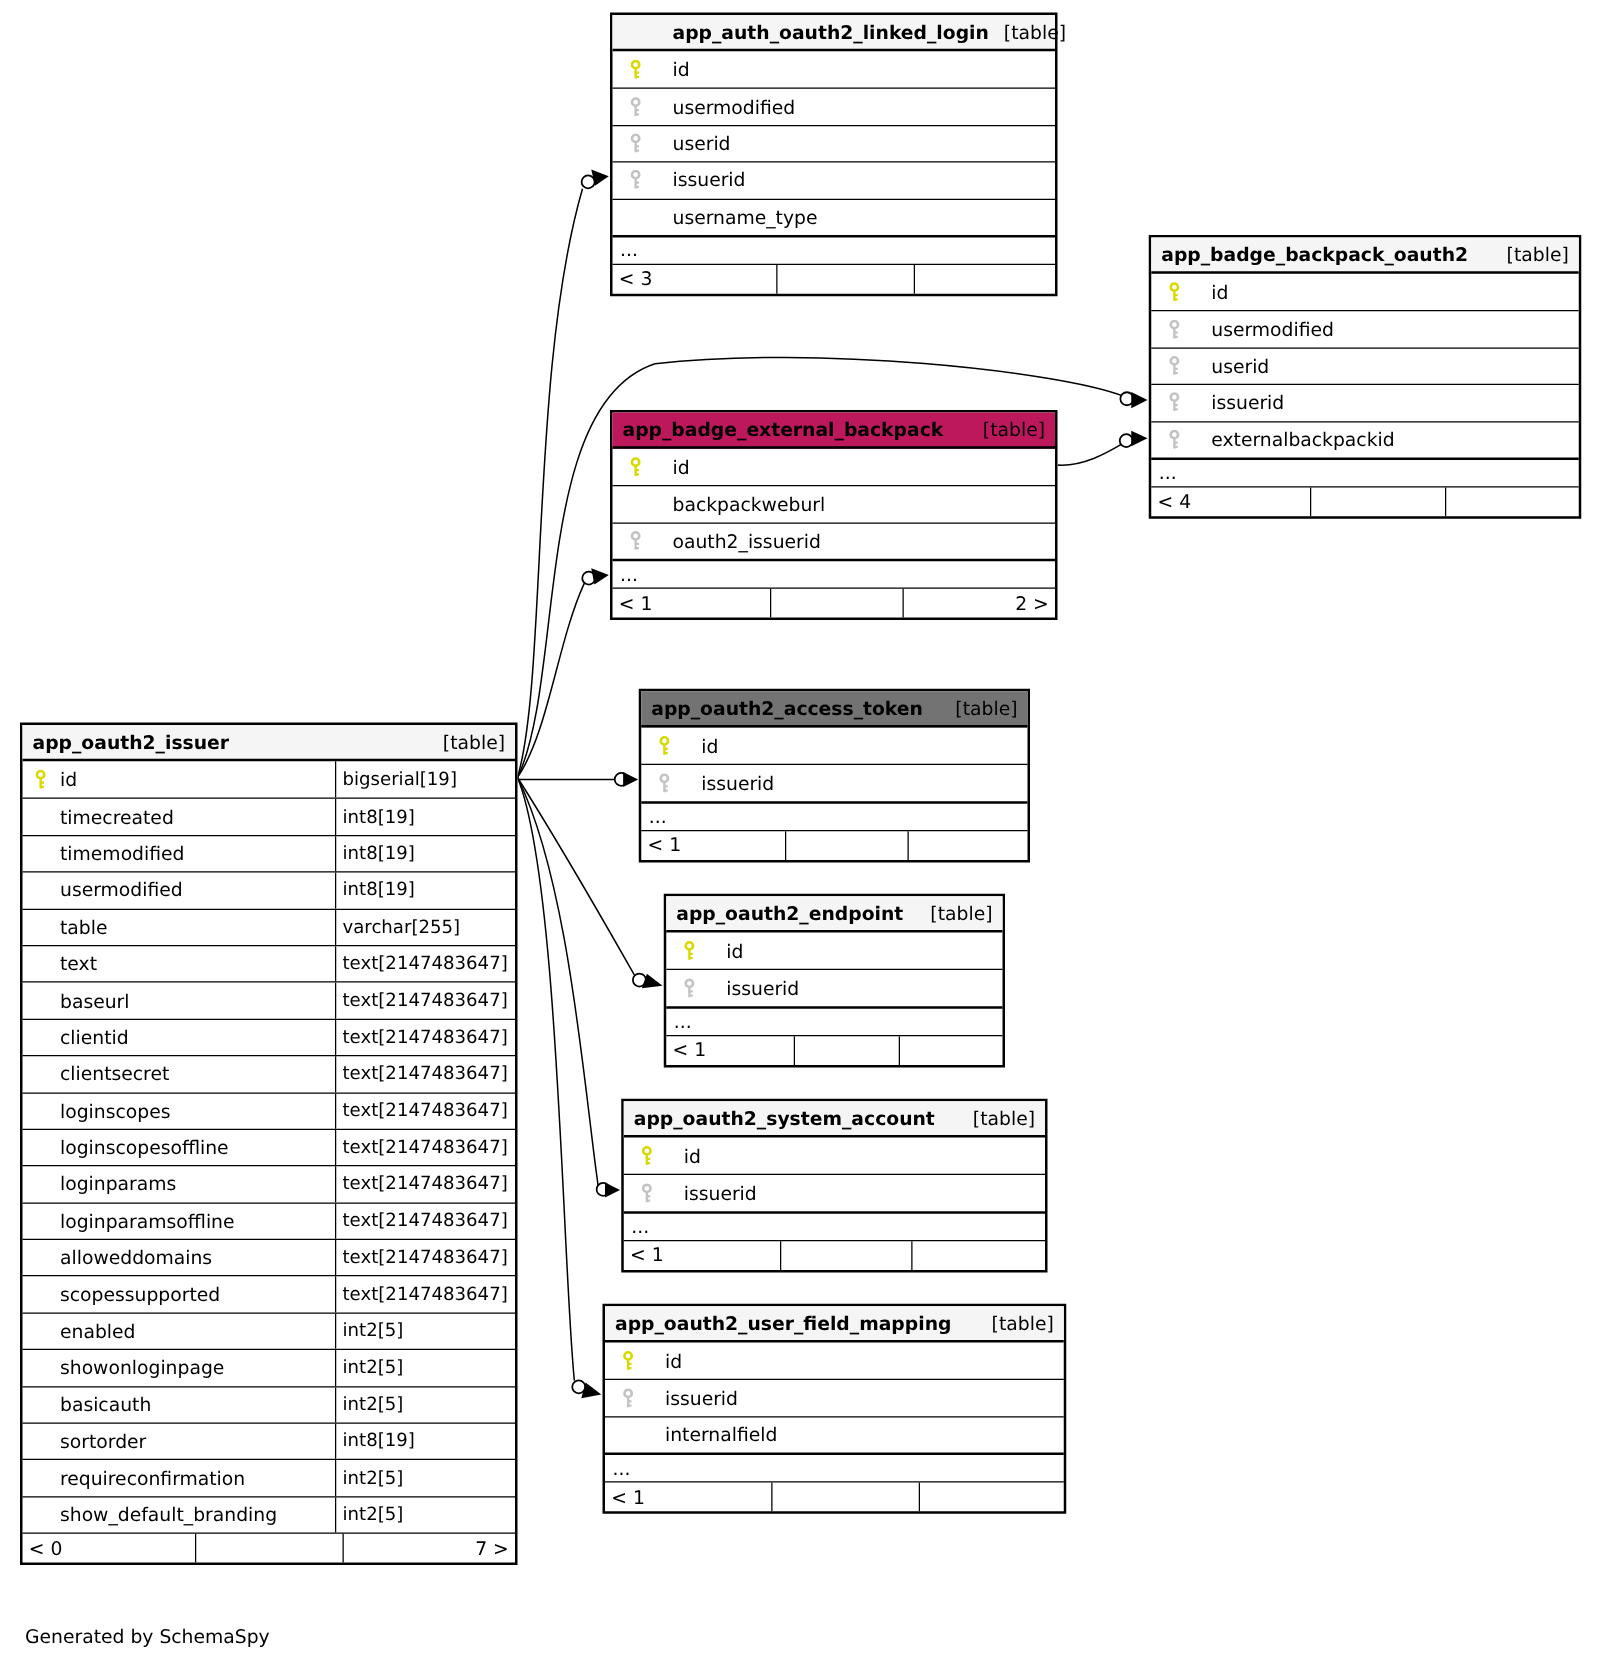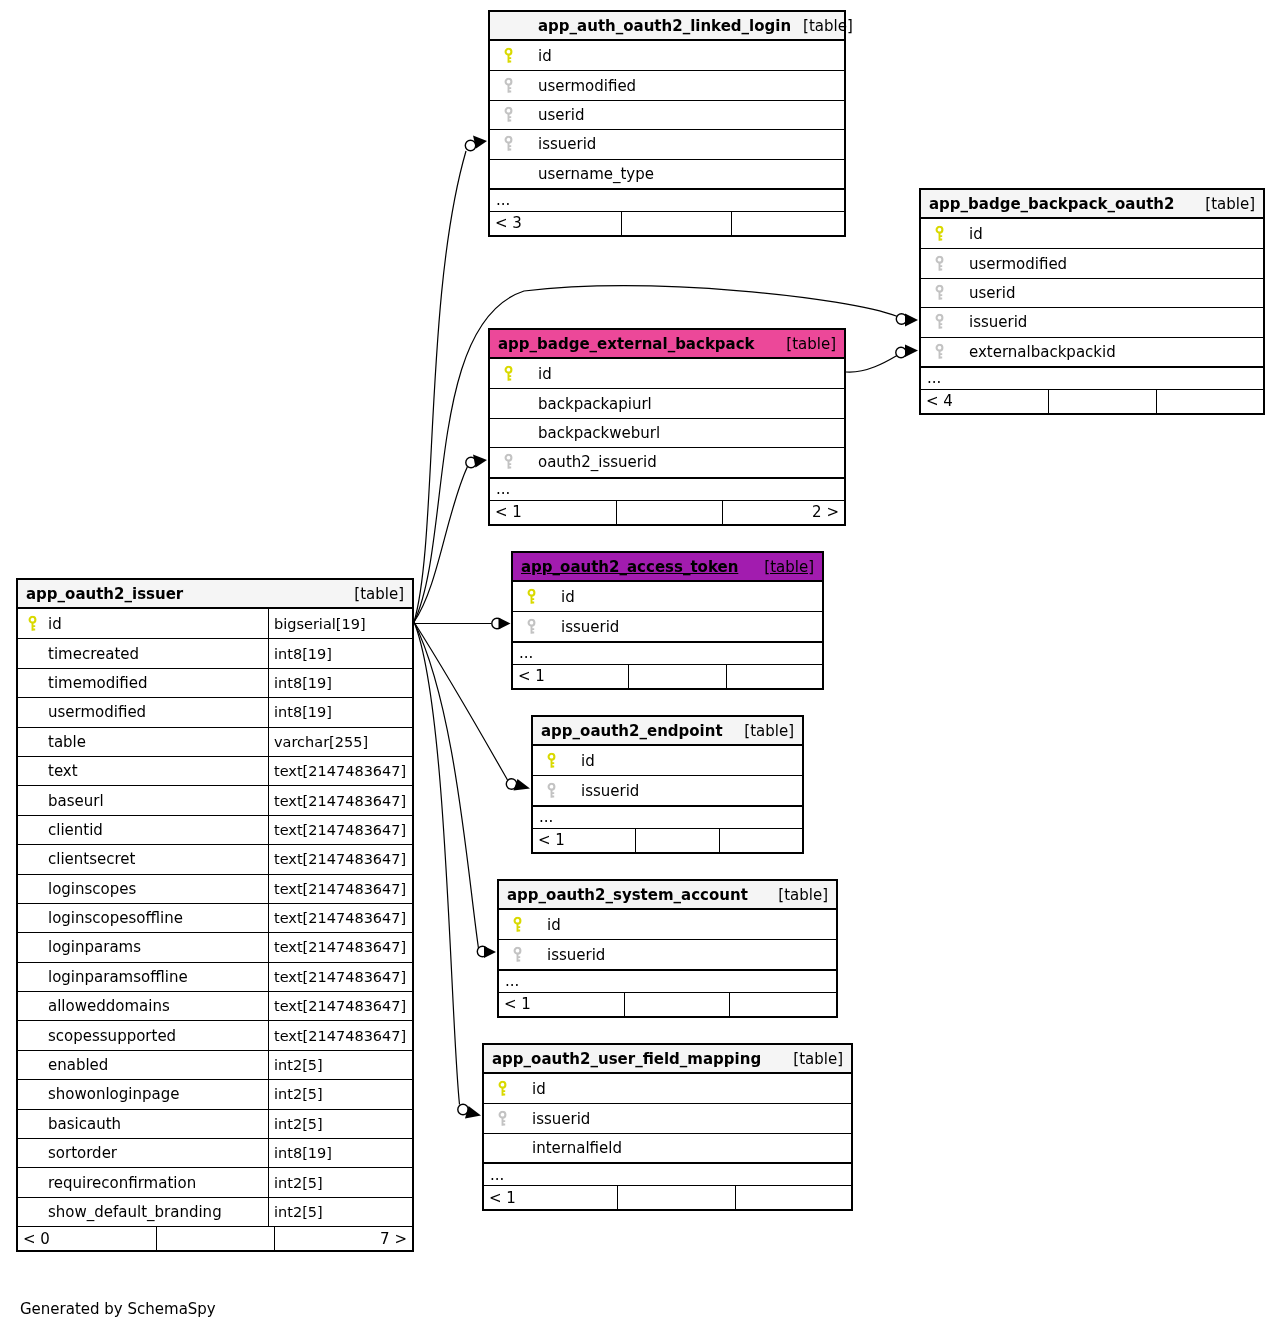--- a/index.html
+++ b/index.html
@@ -162,55 +162,52 @@
           </div>
         </div>
         <div class="t-ellipsis">...</div>
         <div class="t-footer">
           <div class="cell" style="width: 128px;">&lt; 4</div>
           <div class="cell" style="width: 110px;"></div>
           <div class="cell" style="width: 108px;"></div>
         </div>
       </div>
       <div class="table-box" style="left: 488px; top: 328px; width: 358px;">
-        <div class="t-header" style="background: #ec4899;">
+        <div class="t-header" style="background: #be185d;">
           <span class="t-name">app_badge_external_backpack</span>
           <span class="t-tag">[table]</span>
         </div>
         <div class="t-rows">
           <div class="t-row">
             <span class="row-icon"><svg width="11" height="17" viewBox="0 0 11 17">
                 <circle cx="5.5" cy="4.2" r="2.9" fill="none" stroke="#d9d900" stroke-width="2.1"></circle>
                 <path d="M5.5 7.1 L5.5 15.2 M5.5 10.6 L8.2 10.6 M5.5 14 L8.2 14" fill="none" stroke="#d9d900" stroke-width="1.9"></path>
               </svg></span>
             <span class="row-label">id</span>
-          </div>
-          <div class="t-row">
-            <span class="row-label">backpackapiurl</span>
           </div>
           <div class="t-row">
             <span class="row-label">backpackweburl</span>
           </div>
           <div class="t-row">
             <span class="row-icon"><svg width="11" height="17" viewBox="0 0 11 17">
                 <circle cx="5.5" cy="4.2" r="2.9" fill="none" stroke="#c3c3c3" stroke-width="2.1"></circle>
                 <path d="M5.5 7.1 L5.5 15.2 M5.5 10.6 L8.2 10.6 M5.5 14 L8.2 14" fill="none" stroke="#c3c3c3" stroke-width="1.9"></path>
               </svg></span>
             <span class="row-label">oauth2_issuerid</span>
           </div>
         </div>
         <div class="t-ellipsis">...</div>
         <div class="t-footer">
           <div class="cell" style="width: 127px;">&lt; 1</div>
           <div class="cell" style="width: 108px;"></div>
           <div class="cell right" style="width: 123px;">2 &gt;</div>
         </div>
       </div>
       <div class="table-box" style="left: 511px; top: 551px; width: 313px;">
-        <div class="t-header" style="background: #a21caf; text-decoration: underline;">
+        <div class="t-header" style="background: #737373;">
           <span class="t-name">app_oauth2_access_token</span>
           <span class="t-tag">[table]</span>
         </div>
         <div class="t-rows">
           <div class="t-row">
             <span class="row-icon"><svg width="11" height="17" viewBox="0 0 11 17">
                 <circle cx="5.5" cy="4.2" r="2.9" fill="none" stroke="#d9d900" stroke-width="2.1"></circle>
                 <path d="M5.5 7.1 L5.5 15.2 M5.5 10.6 L8.2 10.6 M5.5 14 L8.2 14" fill="none" stroke="#d9d900" stroke-width="1.9"></path>
               </svg></span>
             <span class="row-label">id</span>

